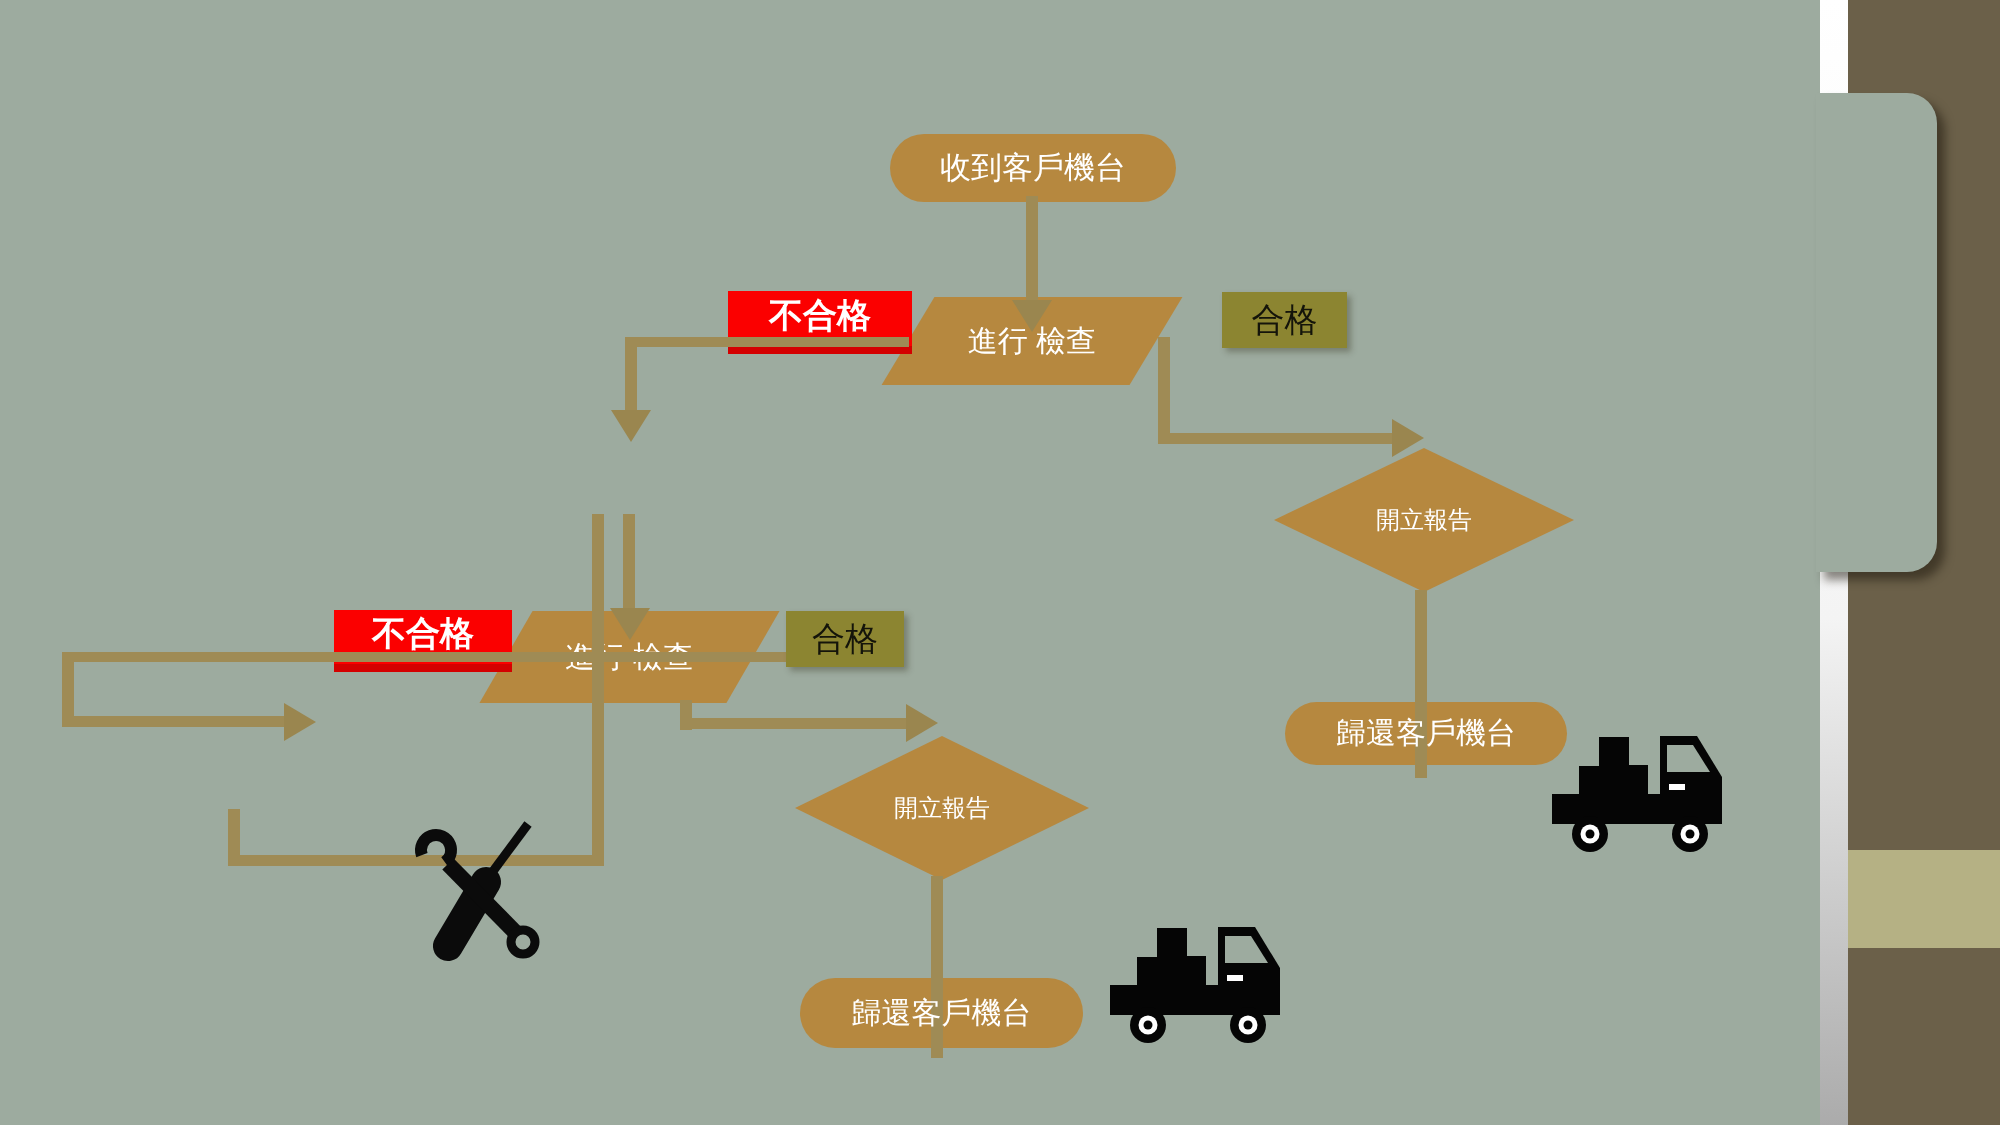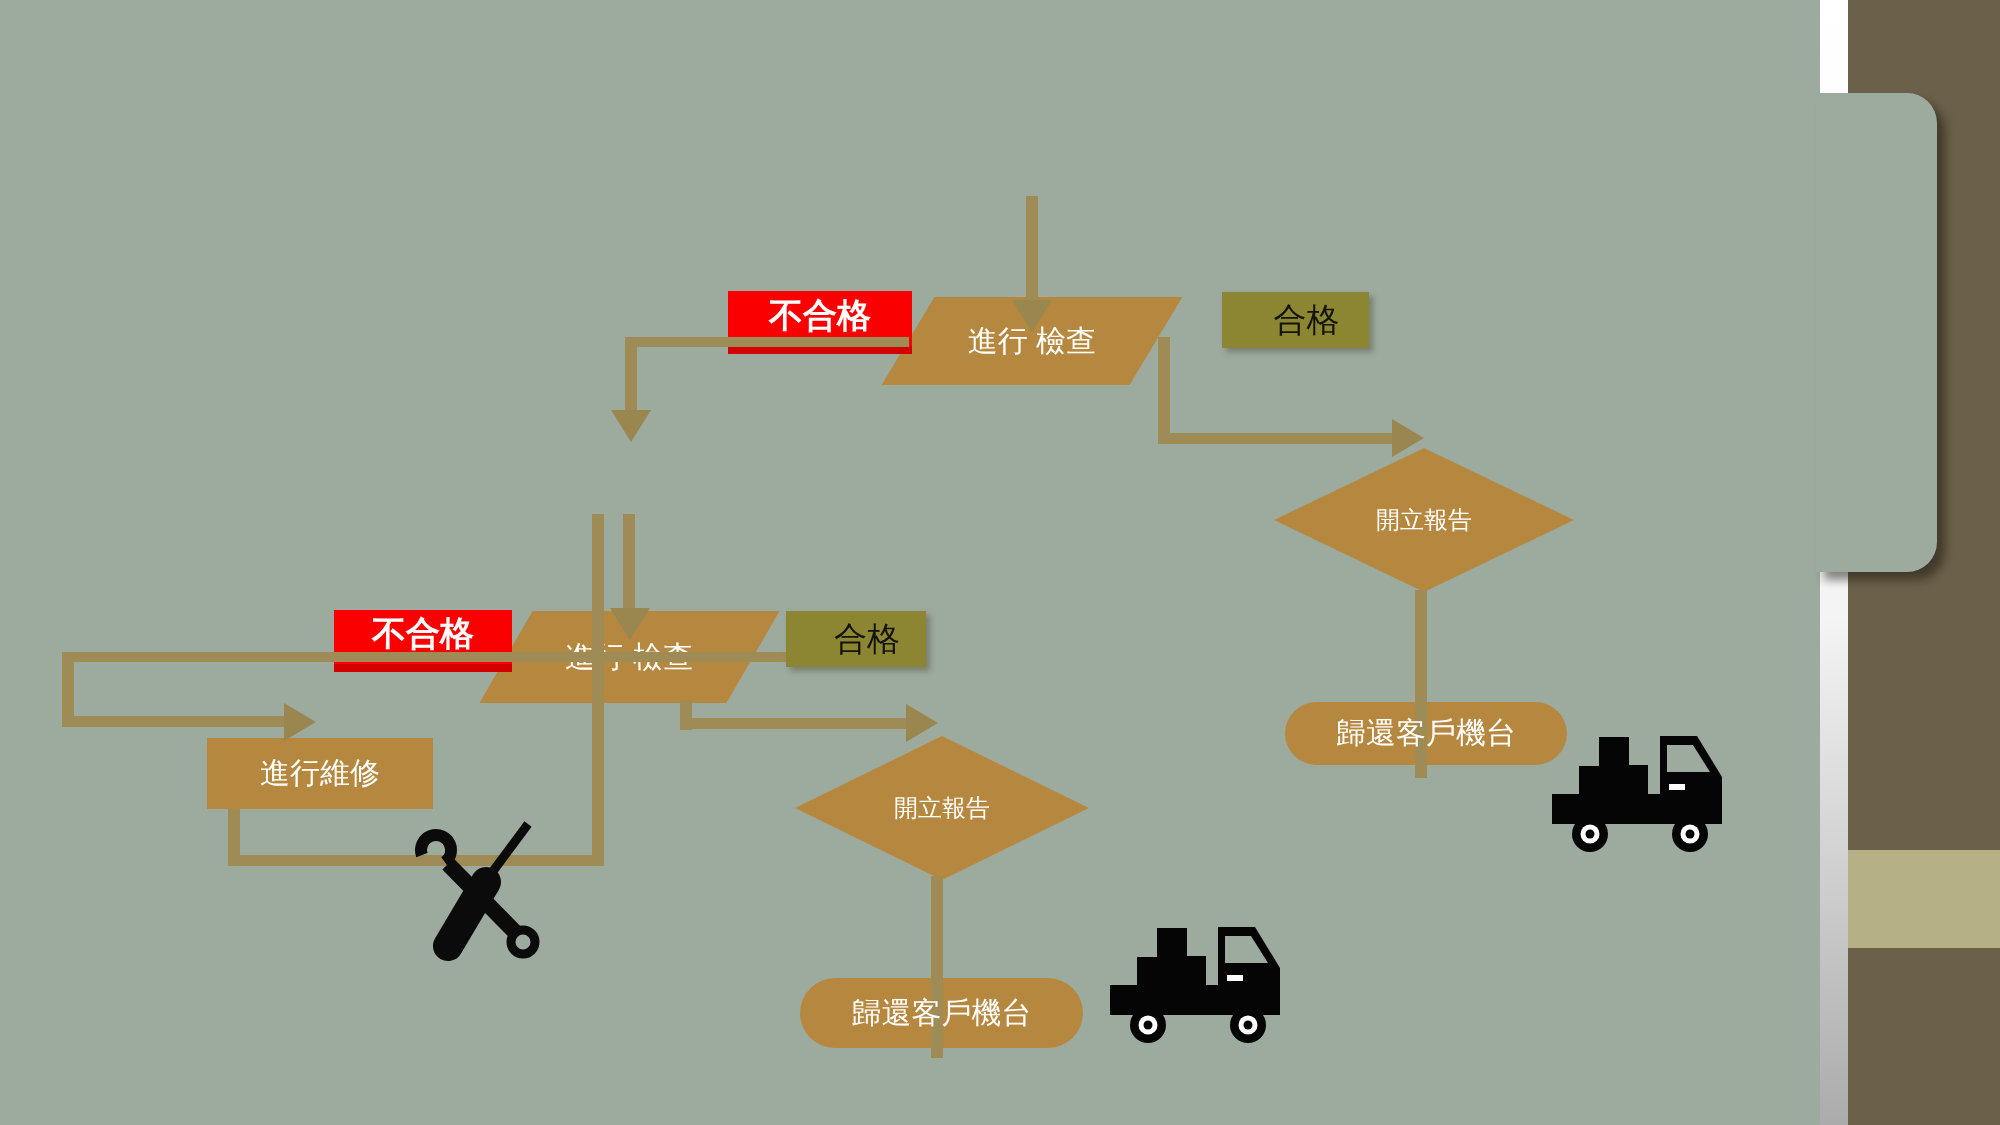--- a/index.html
+++ b/index.html
@@ -33,49 +33,49 @@
   .stadium-r2{left:800px;top:978px;width:283px;height:70px;border-radius:35px;}
   
   .lab-fail{position:absolute;background:#fb0000;border-bottom:8px solid #d40000;
     color:#ffffff;font-size:34px;font-weight:bold;display:flex;align-items:center;
     justify-content:center;padding-bottom:6px;box-sizing:border-box;}
   .lab-fail .t{position:relative;z-index:3;}
   .fail1{left:728px;top:291px;width:184px;height:63px;}
   .fail2{left:334px;top:610px;width:178px;height:62px;}
   .lab-pass{position:absolute;background:#8c8531;color:#14140a;font-size:33px;
     display:flex;align-items:center;justify-content:center;z-index:4;
-    box-shadow:4px 4px 6px rgba(50,45,25,0.35);padding-left:22px;}
+    box-shadow:4px 4px 6px rgba(50,45,25,0.35);}
   .pass1{left:1222px;top:292px;width:125px;height:56px;}
   .pass2{left:786px;top:611px;width:118px;height:56px;}
   
   .ln{position:absolute;background:#9f8b55;z-index:2;}
   .ah{position:absolute;width:0;height:0;z-index:2;}
   .ah-down{border-left:20px solid transparent;border-right:20px solid transparent;border-top:32px solid #9a864f;}
   .ah-right{border-top:19px solid transparent;border-bottom:19px solid transparent;border-left:32px solid #9a864f;}
   
   .icon{position:absolute;z-index:6;}
 </style>
 </head>
 <body>
 
 <div class="stage">
 
   <div class="white-strip"></div>
   <div class="side-bar"></div>
   <div class="side-band"></div>
   <div class="side-tab"></div>
 
+  <div class="shape stadium1">
+    <span class="t">收到客戶機台</span>
+  </div>
   <div class="shape para1">
     <span class="t">進行 檢查</span>
   </div>
   <div class="shape para2">
     <span class="t">進行 檢查</span>
-  </div>
-  <div class="shape rect-repair">
-    <span class="t">進行維修</span>
   </div>
   <div class="shape diamond diamond1">
     <span class="t">開立報告</span>
   </div>
   <div class="shape diamond diamond2">
     <span class="t">開立報告</span>
   </div>
   <div class="shape stadium-r1">
     <span class="t">歸還客戶機台</span>
   </div>

